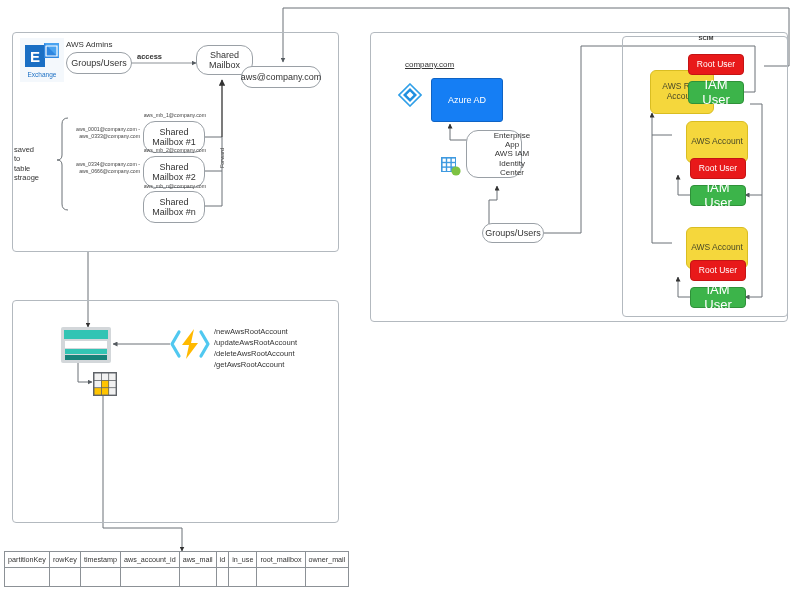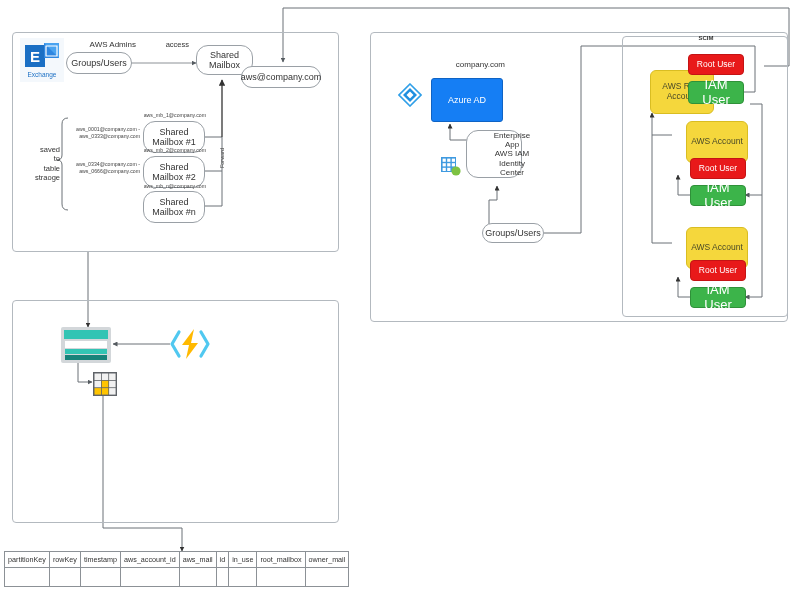--- a/index.html
+++ b/index.html
@@ -41,21 +41,21 @@
     position: absolute;
     box-sizing: border-box;
     border: 1px solid #b3b9bf;
     border-radius: 4px;
     background: transparent;
   }
   .plainlabel {
     position: absolute;
     color: #333333;
     font-size: 8px;
-    text-align: right;
+    text-align: left;
     line-height: 1.25;
     white-space: pre-line;
   }
   .tinylabel {
     position: absolute;
     color: #444444;
     font-size: 5.2px;
     text-align: right;
     line-height: 1.35;
     white-space: pre-line;
@@ -222,21 +222,21 @@
         <path d="M21 3 L32 3 L32 13 L21 13 Z" fill="none" stroke="#ffffff" stroke-width="1.2"></path>
       </svg>
     </div>
     <div class="exchange-label">Exchange</div>
   </div>
 
   <div class="plainlabel" style="left:66px; top:40px; width:70px;">AWS Admins</div>
 
   <div class="node boxnode" style="left:66px; top:52px; width:66px; height:22px;">Groups/Users</div>
 
-  <div class="plainlabel" style="left:137px; top:40px; width:52px; font-weight:normal; font-size:7.5px;">access</div>
+  <div class="plainlabel" style="left:137px; top:52px; width:52px; font-weight:bold; font-size:7.5px;">access</div>
 
   <div class="node boxnode" style="left:196px; top:45px; width:57px; height:30px; white-space:pre-line;">Shared
 Mailbox</div>
 
   <div class="node boxnode" style="left:241px; top:66px; width:80px; height:22px;">aws@company.com</div>
 
   <div class="vlabel" style="left:204px; top:155px; width:36px; text-align:center;">Forward</div>
 
   <div class="plainlabel" style="left:14px; top:145px; width:46px; font-size:7.5px;">saved
 to
@@ -285,22 +285,26 @@
   </div>
 
   <div class="node" style="left:170px; top:324px; width:40px; height:40px;">
     <svg viewBox="0 0 40 40" width="40" height="40">
       <path d="M9 8 L2 20 L9 32" fill="none" stroke="#50c8f0" stroke-width="3.2" stroke-linecap="round" stroke-linejoin="round"></path>
       <path d="M31 8 L38 20 L31 32" fill="none" stroke="#50c8f0" stroke-width="3.2" stroke-linecap="round" stroke-linejoin="round"></path>
       <path d="M24 5 L12 21 L19 21 L16 35 L28 19 L21 19 Z" fill="#ffb900"></path>
     </svg>
   </div>
 
-
-  <div class="plainlabel" style="left:405px; top:60px; width:100px; font-size:8px;">company.com</div>
+  <div class="endpoint-list" style="left:214px; top:326px; width:120px;">/newAwsRootAccount
+/updateAwsRootAccount
+/deleteAwsRootAccount
+/getAwsRootAccount</div>
+
+  <div class="plainlabel" style="left:405px; top:60px; width:100px; font-size:8px;text-decoration:underline;">company.com</div>
 
   <div class="node" style="left:398px; top:83px; width:24px; height:24px;">
     <svg viewBox="0 0 24 24" width="24" height="24">
       <path d="M12 1 L23 12 L12 23 L1 12 Z" fill="none" stroke="#2f9fe8" stroke-width="1.6"></path>
       <path d="M12 5 L19 12 L12 19 L5 12 Z" fill="#1f8fe0"></path>
       <path d="M12 8.5 L15.5 12 L12 15.5 L8.5 12 Z" fill="#ffffff"></path>
     </svg>
   </div>
 
   <div class="node azure-blue" style="left:431px; top:78px; width:72px; height:44px;">Azure AD</div>

